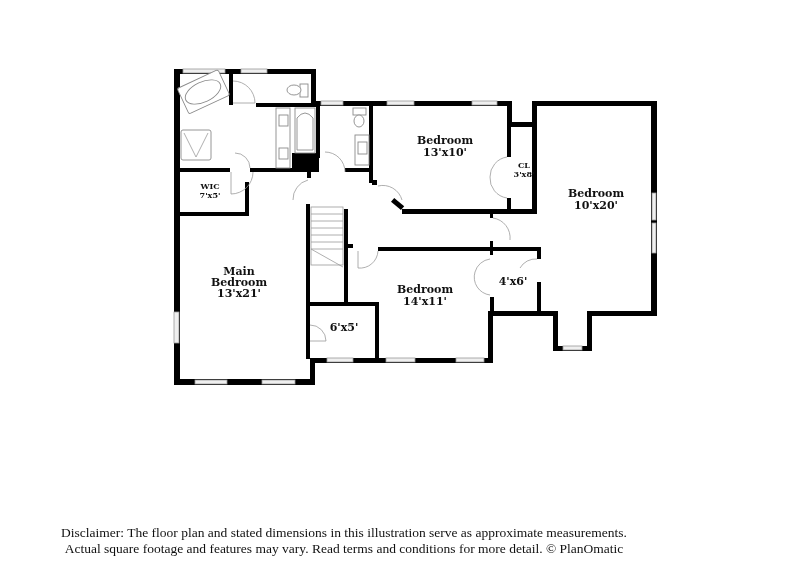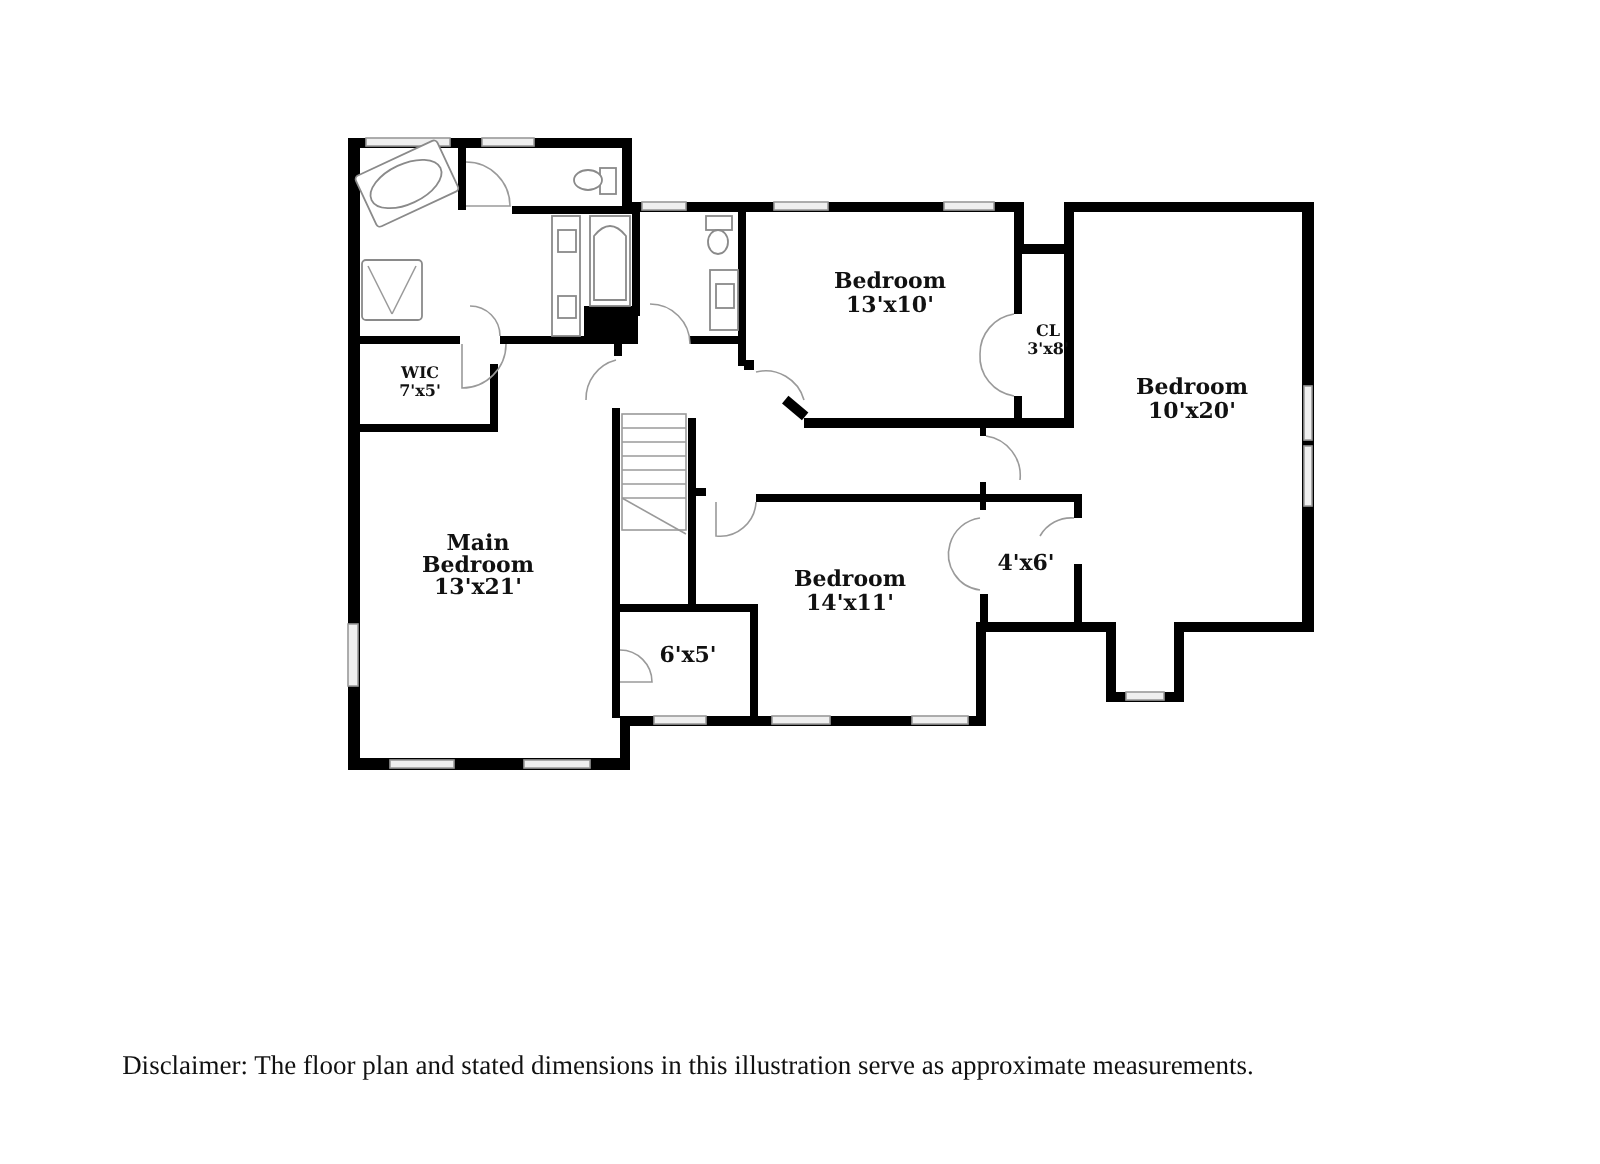--- a/index.html
+++ b/index.html
@@ -198,13 +198,14 @@
     <text class="label lg" x="425" y="293">Bedroom</text>
     <text class="label lg" x="425" y="305">14'x11'</text>
 
     <text class="label lg" x="513" y="285">4'x6'</text>
     <text class="label lg" x="344" y="331">6'x5'</text>
   </g>
 </svg>
 
 <div class="disclaimer">
   <div>Disclaimer: The floor plan and stated dimensions in this illustration serve as approximate measurements.</div>
+  <div>Actual square footage and features may vary. Read terms and conditions for more detail. © PlanOmatic</div>
 </div>
 
 </body></html>

